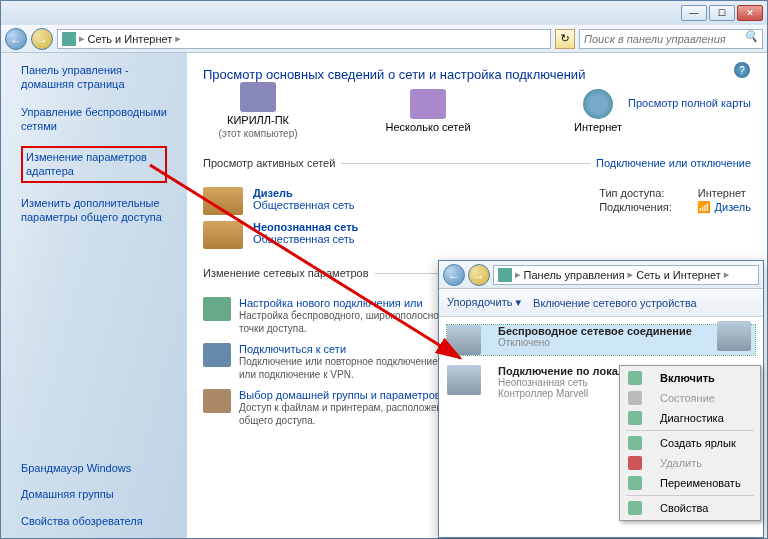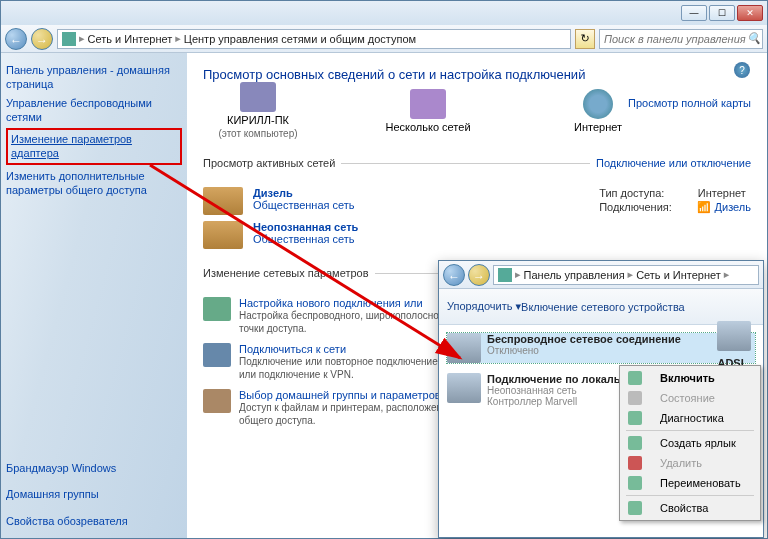--- a/index.html
+++ b/index.html
@@ -9,28 +9,28 @@
 .tb-btn{width:26px;height:16px;border:1px solid #7a99b8;border-radius:2px;display:flex;align-items:center;justify-content:center;background:linear-gradient(#f3f8fd,#d5e5f3);font-size:9px;line-height:1;cursor:pointer}
 .tb-btn.close{background:linear-gradient(#e9a39a,#c9544a);color:#fff;border-color:#a33}
 .addrbar{height:28px;background:linear-gradient(#f4f7fb,#e3ecf5);display:flex;align-items:center;padding:0 4px;gap:4px;border-bottom:1px solid #b6c7d8}
 .navbtn{width:22px;height:22px;border-radius:50%;background:radial-gradient(circle at 30% 30%,#b8d6f0,#5a8fc0);border:1px solid #4a7fa8;display:flex;align-items:center;justify-content:center;color:#fff;font-size:12px;cursor:pointer}
 .navbtn.fwd{background:radial-gradient(circle at 30% 30%,#f0e0a0,#d4b642)}
 .breadcrumb{flex:1;height:20px;background:#fff;border:1px solid #a0b4c8;display:flex;align-items:center;padding:0 4px;gap:3px;overflow:hidden}
 .breadcrumb .ico{width:14px;height:14px;background:#5a9}
 .breadcrumb span.sep{color:#888}
 .breadcrumb span.crumb{color:#222}
 .refreshbtn{width:20px;height:20px;border:1px solid #c0a060;background:linear-gradient(#fff8e0,#f0e090);display:flex;align-items:center;justify-content:center;cursor:pointer}
-.searchbox{width:164px;height:20px;border:1px solid #a0b4c8;background:#fff;display:flex;align-items:center;padding:0 4px;color:#888;font-style:italic}
+.searchbox{width:184px;height:20px;border:1px solid #a0b4c8;background:#fff;display:flex;padding:0 4px;color:#888;font-style:italic}
 .searchbox input{border:none;outline:none;flex:1;font-style:italic;color:#888}
 .content{display:flex;height:calc(100% - 52px)}
-.sidebar{width:186px;background:linear-gradient(105deg,#e8f0f7 0%,#d0dfec 40%,#c0d4e6 100%);padding:10px 5px;display:flex;flex-direction:column;gap:4px}
+.sidebar{width:186px;background:linear-gradient(105deg,#e8f0f7 0%,#d0dfec 40%,#c0d4e6 100%);padding:10px 20px;display:flex;flex-direction:column;gap:13px}
 .sidebar a{color:#0645ad;text-decoration:none;line-height:1.3}
 .sidebar .bottom{margin-top:auto}
 .sidebar .highlight{border:2px solid #d00;padding:2px 3px;display:inline-block}
-.sidebar .highlight a{color:#0645ad;text-decoration:underline}
+.sidebar .highlight a{color:#0645ad;}
 .main{flex:1;padding:14px 16px;overflow:hidden;position:relative}
 .main h1{font-size:13px;color:#003399;font-weight:normal;margin-bottom:0}
 .netmap{display:flex;gap:60px;align-items:center;margin-bottom:6px;position:relative}
 .netnode{display:flex;flex-direction:column;align-items:center;gap:2px;width:110px}
 .netnode .ico{width:36px;height:30px;background:#88b;border-radius:3px}
 .netnode .ico.multi{background:#a8c}
 .netnode .ico.globe{background:radial-gradient(circle,#7ac 40%,#489 90%);border-radius:50%;width:30px;height:30px}
 .netnode .lbl{text-align:center}
 .netnode .sub{color:#666;font-size:10px}
 .fullmap{position:absolute;right:16px;top:44px;color:#0645ad;cursor:pointer}
@@ -48,24 +48,24 @@
 .netmeta .vlink{color:#0645ad}
 .cfg{display:flex;gap:8px;margin:8px 0;align-items:flex-start}
 .cfg .ci{width:28px;height:24px;background:#6a8;border-radius:2px;flex-shrink:0}
 .cfg .ci.c2{background:#68a}
 .cfg .ci.c3{background:#a86}
 .cfg .ct{flex:1}
 .cfg .ct .tt{color:#0645ad}
 .cfg .ct .td{color:#555;font-size:10px;line-height:1.3}
 .subwindow{position:absolute;left:438px;top:260px;width:326px;height:278px;border:1px solid #5a7fa0;background:#fff;box-shadow:0 4px 12px rgba(0,0,0,0.3)}
 .sub-addrbar{height:28px;background:linear-gradient(#f4f7fb,#e3ecf5);display:flex;align-items:center;padding:0 4px;gap:3px;border-bottom:1px solid #b6c7d8}
-.sub-toolbar{height:36px;background:linear-gradient(#f8fafc,#e8eff6);display:flex;align-items:center;padding:0 8px;gap:0;border-bottom:1px solid #cad8e5;color:#15428b}
+.sub-toolbar{height:28px;background:linear-gradient(#f8fafc,#e8eff6);display:flex;align-items:center;padding:0 8px;gap:12px;border-bottom:1px solid #cad8e5;color:#15428b}
 .sub-toolbar span{cursor:pointer}
 .adapters{padding:8px;display:flex;flex-direction:column;gap:10px}
-.adapter{display:flex;gap:6px;align-items:flex-start}
+.adapter{display:flex;gap:17px;align-items:flex-start}
 .adapter .ai{width:34px;height:30px;background:linear-gradient(#bcd,#89a);border-radius:2px;flex-shrink:0}
 .adapter.sel{background:#cde6f7;outline:1px dotted #5a8}
 .adapter .at .n{color:#222;font-weight:bold;font-size:11px}
 .adapter .at .s{color:#888;font-size:10px}
 .adapter.side{position:absolute;right:4px;top:60px;width:50px;flex-direction:column;align-items:center}
 .ctxmenu{position:absolute;left:619px;top:365px;width:142px;background:#f0f0f0;border:1px solid #979797;box-shadow:2px 2px 4px rgba(0,0,0,0.3);padding:2px}
 .ctxmenu .mi{display:flex;align-items:center;gap:18px;padding:3px 6px;cursor:pointer}
 .ctxmenu .mi.bold{font-weight:bold}
 .ctxmenu .mi.dis{color:#999}
 .ctxmenu .mi .mico{width:14px;height:14px;background:#7b9;border-radius:2px;flex-shrink:0}
@@ -85,21 +85,20 @@
     <div class="tb-btn close">✕</div>
   </div>
   <div class="addrbar">
     <div class="navbtn">←</div>
     <div class="navbtn fwd">→</div>
     <div class="breadcrumb">
       <span class="ico"></span>
       <span class="sep">▸</span>
       <span class="crumb">Сеть и Интернет</span>
       <span class="sep">▸</span>
-      <span class="crumb">Центр управления сетями и общим доступом</span>
     </div>
     <div class="refreshbtn">↻</div>
     <div class="searchbox">
       <input placeholder="Поиск в панели управления" style="">
       <span>🔍</span>
     </div>
   </div>
 
   <div class="content">
     <div class="sidebar">

